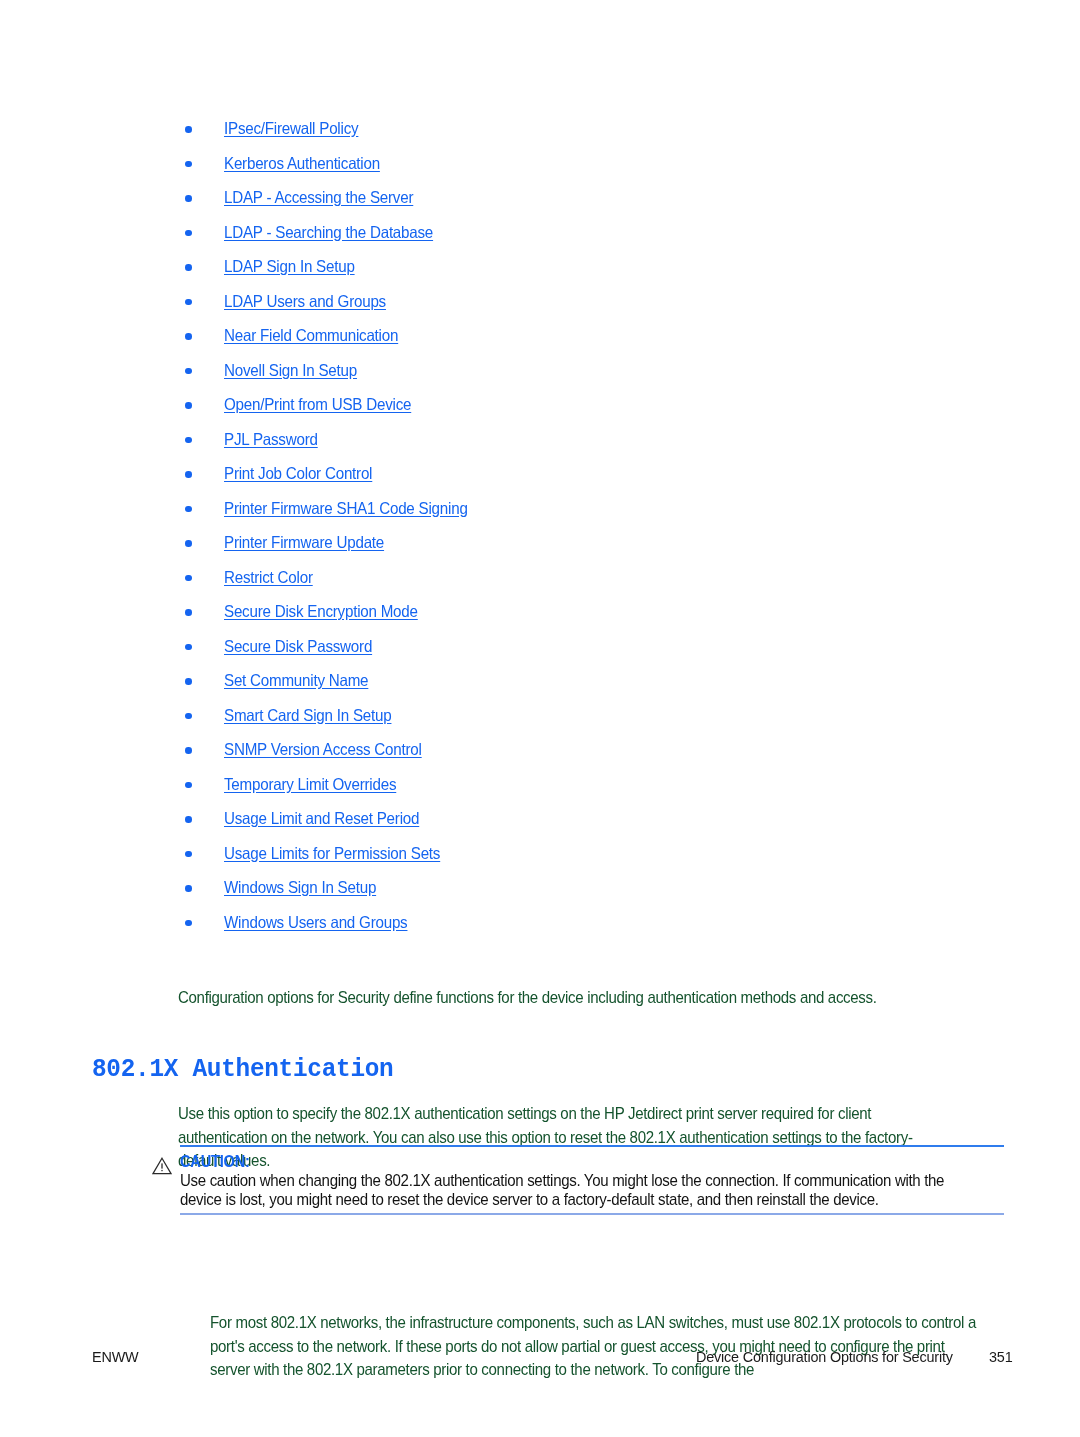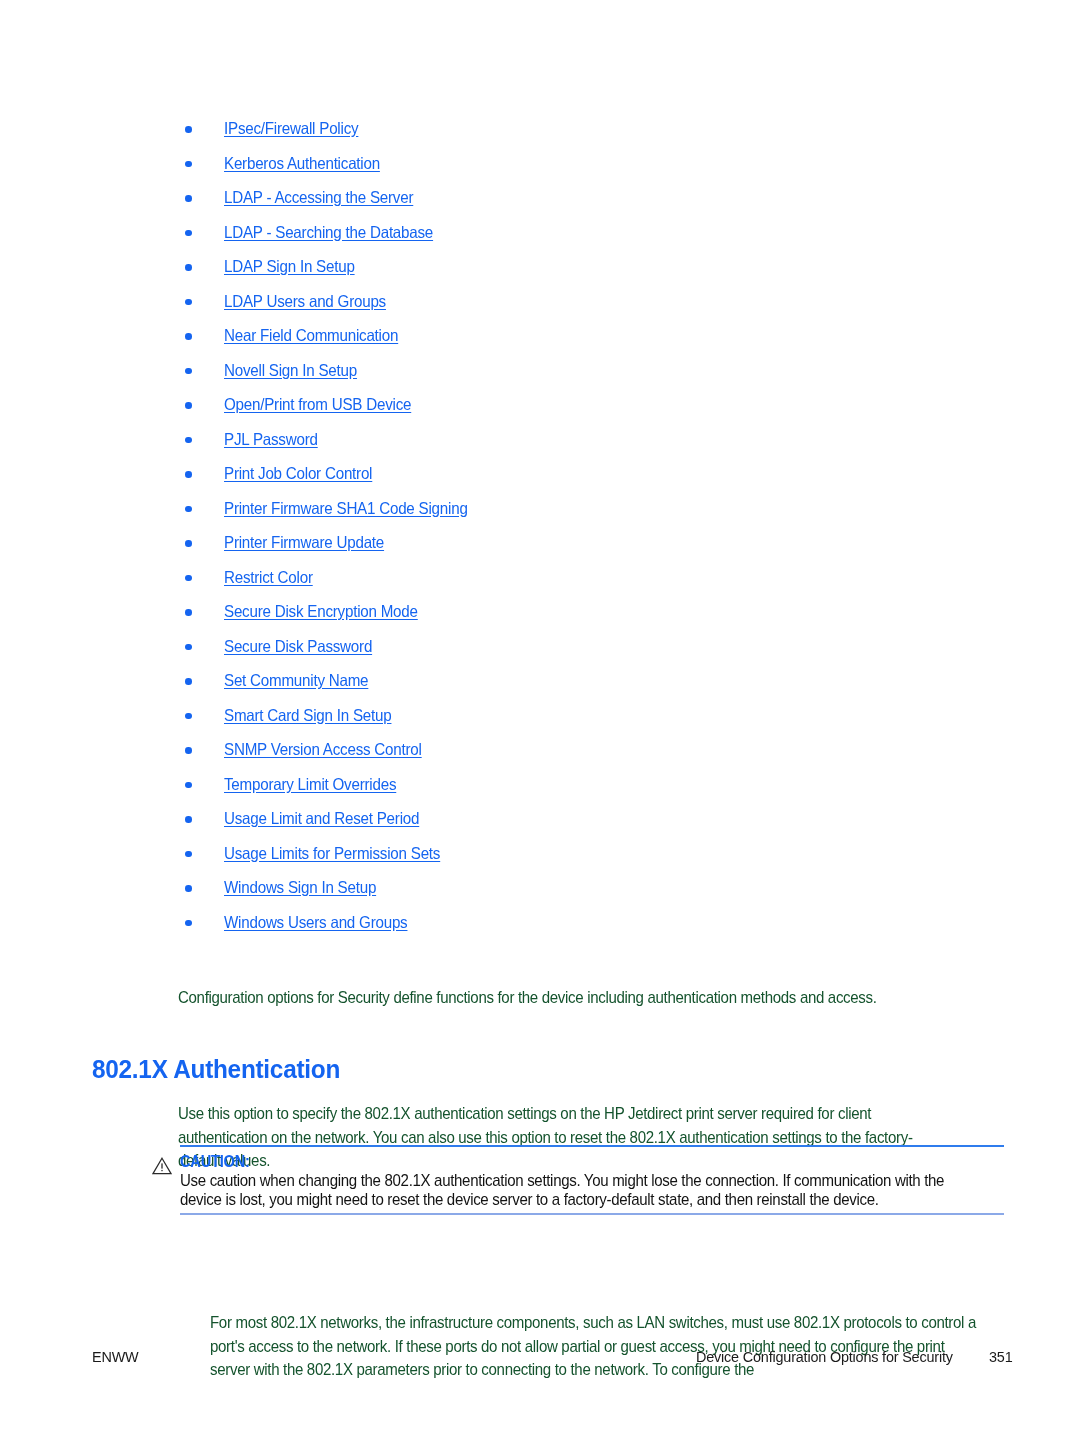--- a/index.html
+++ b/index.html
@@ -78,20 +78,21 @@
   
   .section-heading {
     position: absolute;
     left: 92px;
     top: 1032px;
     font-size: 26.5px;
     font-weight: bold;
     color: #1464f0;
     letter-spacing: -0.3px;
     white-space: nowrap;
+    font-family: Liberation Mono, monospace;
   }
   .section-heading span { display:inline-block; transform: scaleX(0.92); transform-origin: left center; }
 
   #desc-paragraph { top: 1086px; }
 
   
   .caution-block {
     position: absolute;
     left: 152px;
     top: 1145px;

